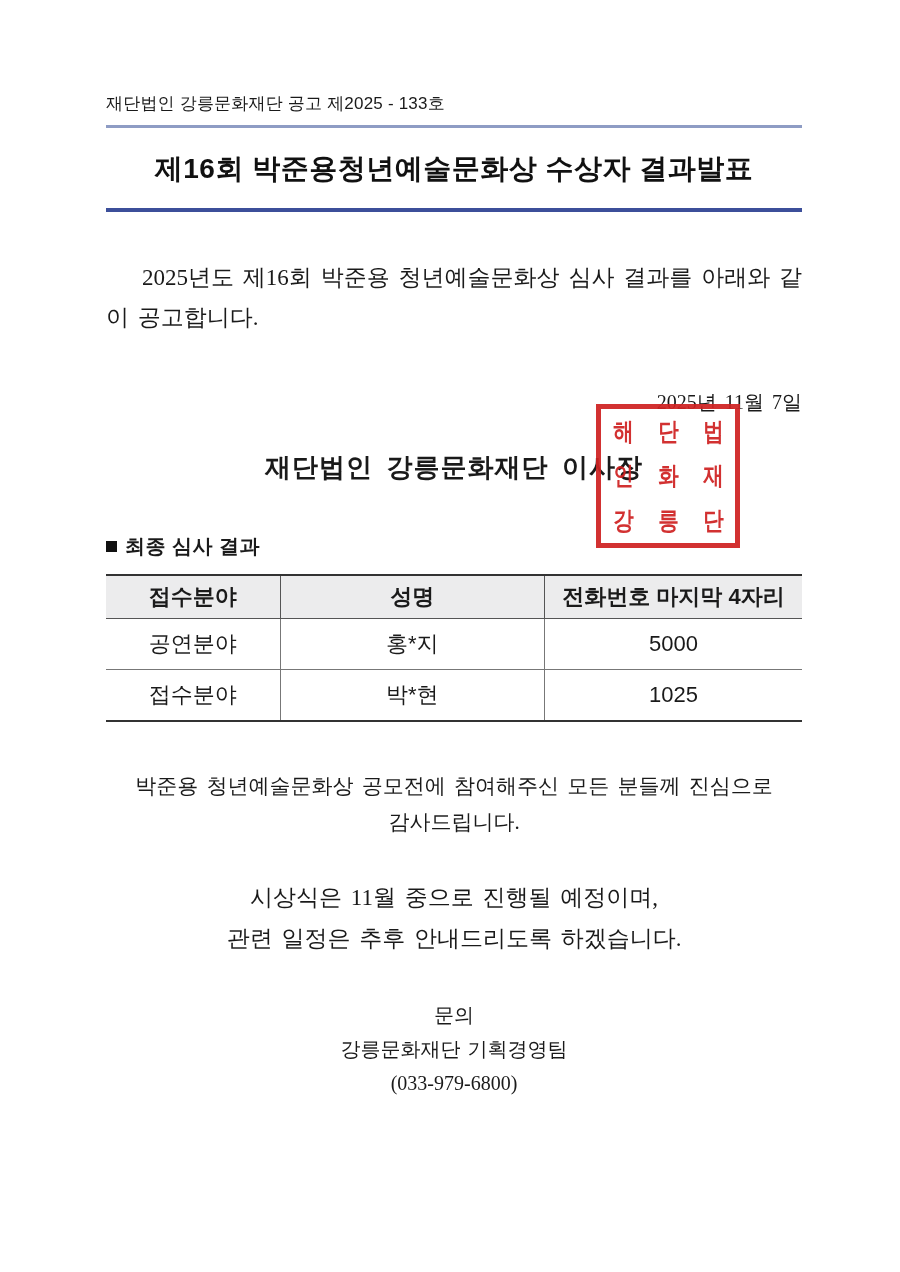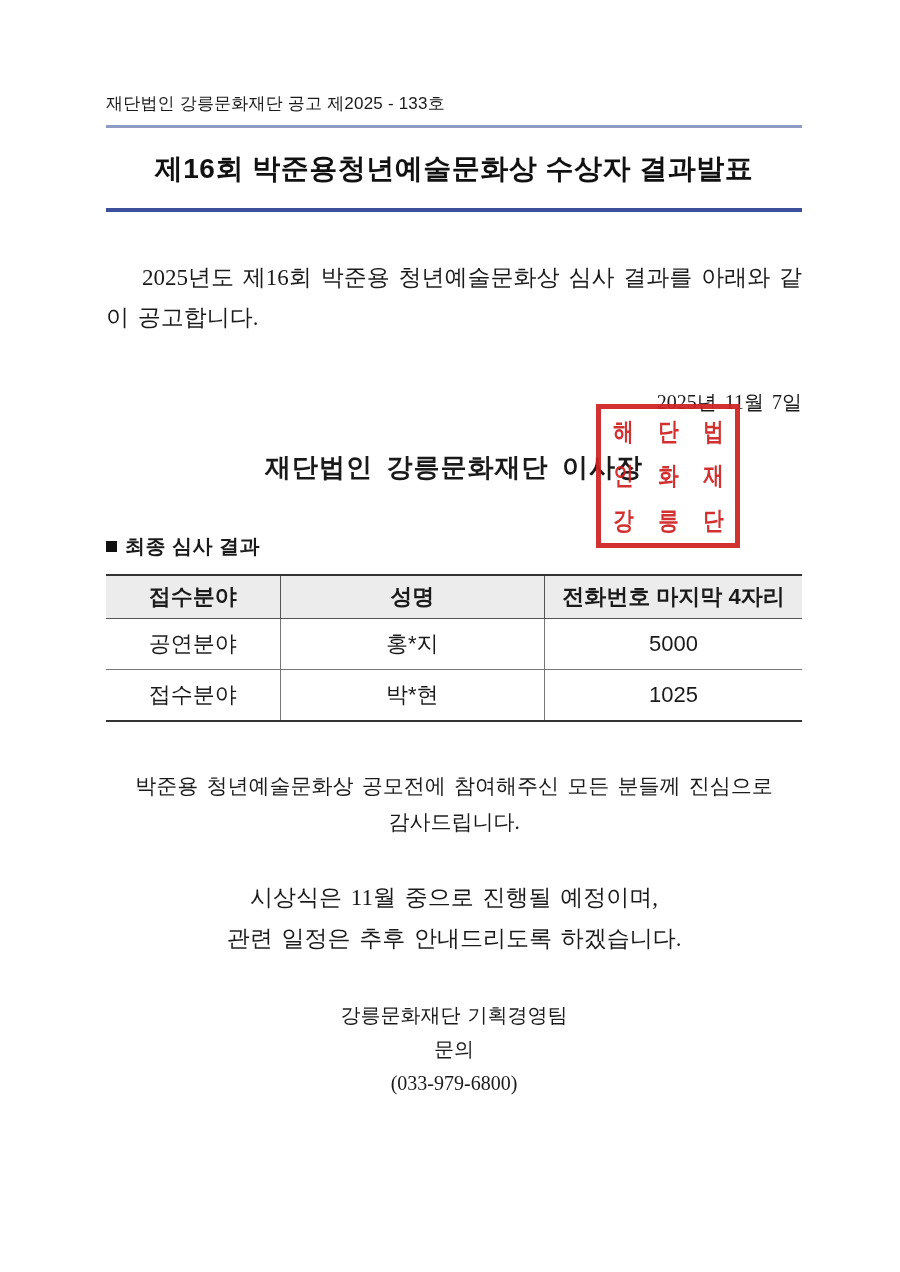--- a/index.html
+++ b/index.html
@@ -253,18 +253,18 @@
     <span class="l1">박준용 청년예술문화상 공모전에 참여해주신 모든 분들께 진심으로</span>
     <span class="l2">감사드립니다.</span>
   </div>
 
   <div class="ceremony">
     <span class="l1">시상식은 11월 중으로 진행될 예정이며,</span><br>
     <span class="l2">관련 일정은 추후 안내드리도록 하겠습니다.</span>
   </div>
 
   <div class="contact">
+    <div>문의</div>
     <div>강릉문화재단 기획경영팀</div>
-    <div>문의</div>
     <div>(033-979-6800)</div>
   </div>
 
 </div>
 
 </body></html>

